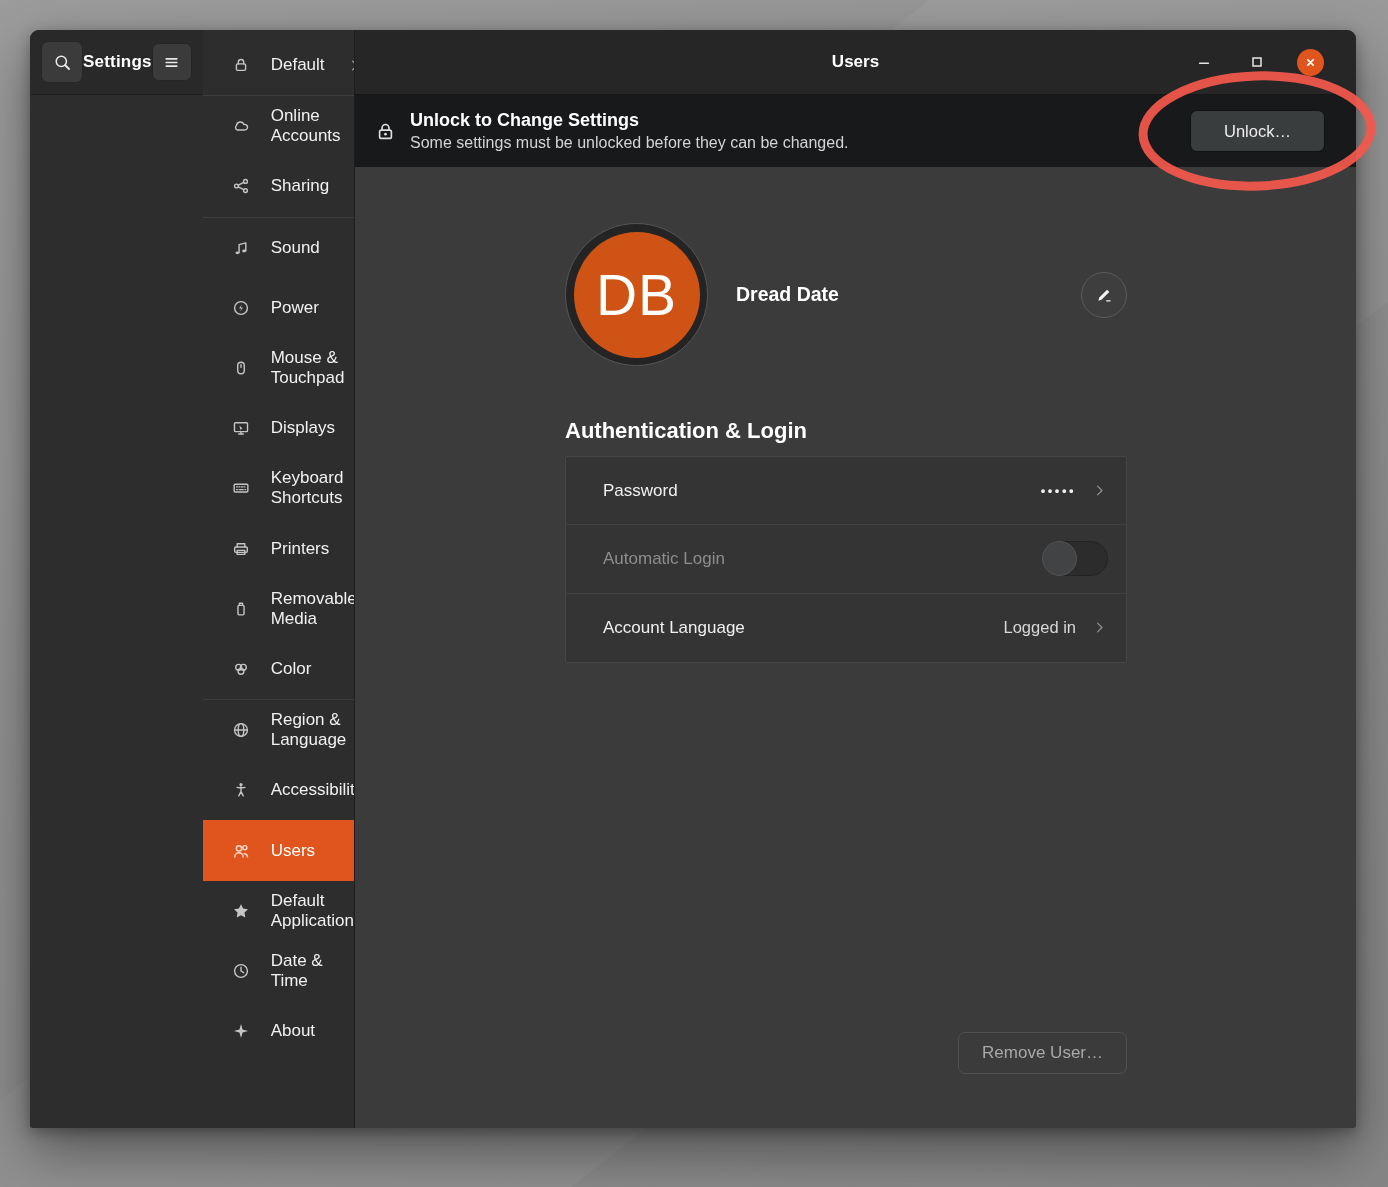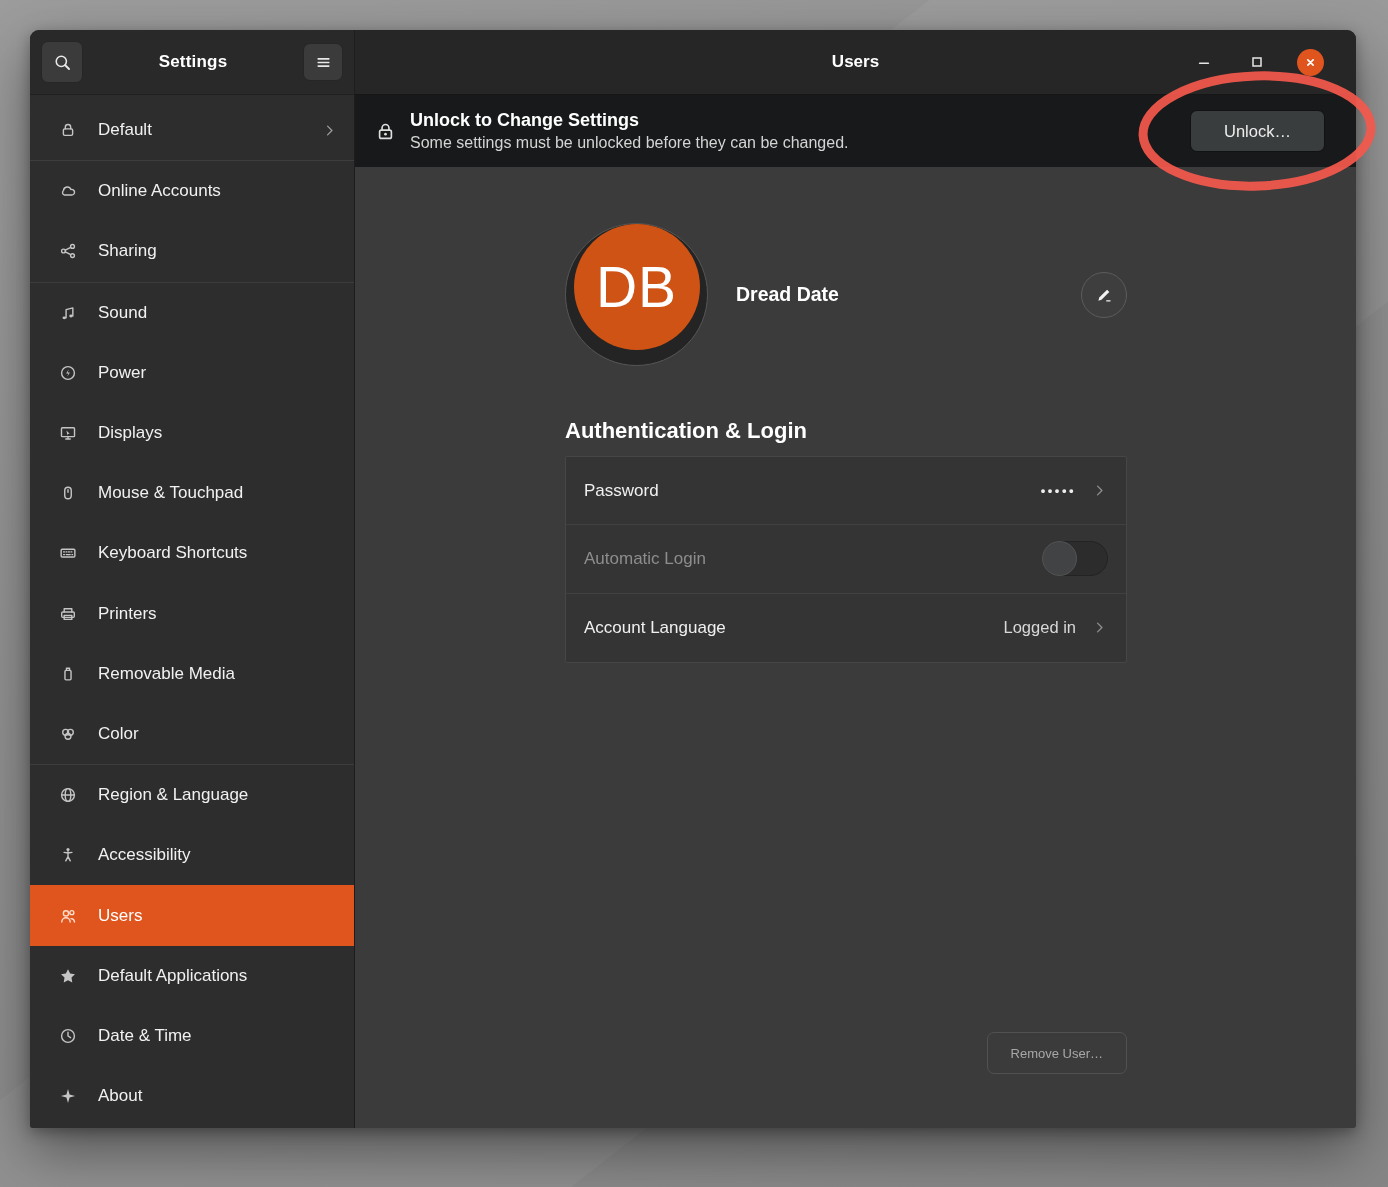--- a/index.html
+++ b/index.html
@@ -14,21 +14,21 @@
   .bg-shape.one{width:900px;height:520px;right:-260px;top:-140px;transform:rotate(-38deg);}
   .bg-shape.two{width:900px;height:420px;left:-220px;bottom:-210px;transform:rotate(-38deg);background:rgba(255,255,255,.045);}
 
   .window{
     position:absolute;left:30px;top:30px;width:1326px;height:1098px;
     border-radius:9px 9px 2px 2px;overflow:hidden;display:flex;
     box-shadow:0 22px 55px rgba(0,0,0,.42), 0 4px 14px rgba(0,0,0,.30);
   }
 
   
-  .sidebar{width:325px;flex:none;background:#2d2d2d;border-right:1px solid #1d1d1d;display:flex;flex-direction:column;}
+  .sidebar{width:325px;flex:none;background:#2d2d2d;border-right:1px solid #1d1d1d;display:flex;flex-direction:row;}
   .sidebar-header{height:65px;flex:none;background:#292929;border-bottom:1px solid #202020;display:flex;align-items:center;padding:0 11px;}
   .icon-btn{width:42px;height:42px;flex:none;border-radius:7px;background:#3b3b3b;border:1px solid #262626;
     display:flex;align-items:center;justify-content:center;color:#e8e8e8;cursor:pointer;}
   .icon-btn.menu{width:40px;height:38px;}
   .sidebar-title{flex:1;text-align:center;font-size:17px;font-weight:bold;color:#ffffff;letter-spacing:.2px;}
   .side-nav{flex:1;padding-top:5px;overflow:hidden;}
   .side-item{display:flex;align-items:center;height:60.2px;padding:0 16px 0 29px;gap:21px;font-size:17px;color:#f1f1f1;cursor:pointer;}
   .side-icon{width:18px;height:18px;color:#c5c5c5;display:flex;flex:none;}
   .side-icon svg{width:18px;height:18px;}
   .side-item.selected{background:var(--accent);color:#ffffff;}
@@ -50,45 +50,45 @@
   .unlock-text{display:flex;flex-direction:column;gap:3px;}
   .unlock-title{font-size:18px;font-weight:bold;color:#ffffff;}
   .unlock-sub{font-size:16px;color:#d4d4d4;}
   .unlock-btn{margin-left:auto;min-width:135px;height:42px;padding:0 18px;background:#3a3d3e;border:1px solid #101213;
     border-radius:7px;color:#ececec;font-size:16.5px;display:flex;align-items:center;justify-content:center;cursor:pointer;}
 
   .content{flex:1;position:relative;padding:56px 0 0 210px;}
   .content-col{width:562px;}
   .user-row{display:flex;align-items:center;}
   .avatar-ring{width:143px;height:143px;flex:none;border-radius:50%;background:#242424;border:1.5px solid #565656;
-    display:flex;justify-content:center;}
+    display:flex;align-items:center;justify-content:center;}
   .avatar{width:126px;height:126px;border-radius:50%;background:var(--avatar);color:#ffffff;
     display:flex;align-items:center;justify-content:center;font-size:57px;letter-spacing:1px;}
   .user-name{margin-left:28px;font-size:19.5px;font-weight:bold;color:#ffffff;}
   .edit-btn{margin-left:auto;width:46px;height:46px;border-radius:50%;background:#3e3e3e;border:1px solid #5c5c5c;
     color:#f2f2f2;display:flex;align-items:center;justify-content:center;cursor:pointer;}
 
   .section-title{margin-top:52px;font-size:22px;font-weight:bold;color:#ffffff;}
   .auth-card{margin-top:12px;background:#343434;border:1px solid #464646;border-radius:2px;}
   .auth-row{height:68.3px;display:flex;align-items:center;padding:0 18px;border-bottom:1px solid #414141;cursor:pointer;}
   .auth-row:last-child{border-bottom:none;}
-  .auth-label{font-size:17px;color:#f0f0f0;}
+  .auth-label{font-size:17px;color:#f0f0f0;margin-left:19px;}
   .auth-row.disabled .auth-label{color:#8d8d8d;}
   .auth-right{margin-left:auto;display:flex;align-items:center;gap:15px;}
   .auth-value{font-size:16.5px;color:#d8d8d8;}
   .auth-value.dots{font-size:13px;font-weight:bold;letter-spacing:2.5px;color:#ededed;}
   .row-chevron{color:#8f8f8f;display:flex;}
   .row-chevron svg{width:17px;height:17px;}
 
   .toggle{width:66px;height:35px;border-radius:18px;background:#2c2c2c;border:1px solid #232323;position:relative;flex:none;}
   .toggle .knob{position:absolute;left:-1px;top:-1px;width:35px;height:35px;border-radius:50%;
     background:#414344;border:1px solid #525455;}
 
   .remove-btn{position:absolute;right:229px;bottom:54px;height:42px;padding:0 23px;background:transparent;
-    border:1px solid #515151;border-radius:7px;color:#a8a8a8;font-size:13px;display:flex;align-items:center;cursor:pointer;}
+    border:1px solid #515151;border-radius:7px;color:#a8a8a8;font-size:17px;display:flex;align-items:center;cursor:pointer;}
 
   .annotation-svg{position:absolute;left:0;top:0;width:1388px;height:1187px;pointer-events:none;z-index:40;}
 </style>
 </head>
 <body>
 
 <div class="bg-shape one"></div>
 <div class="bg-shape two"></div>
 
 <div class="window">
@@ -163,35 +163,35 @@
             <svg viewBox="0 0 16 16" fill="none" stroke="currentColor" stroke-width="1.25" stroke-linecap="round" stroke-linejoin="round">
               <circle cx="8" cy="8" r="5.7"></circle>
               <path d="M8.7 4.6L6.3 8.4h2l-1 3 2.4-3.8h-2z" fill="currentColor" stroke="none"></path>
             </svg>
           </span>
           <span>Power</span>
         </div>
         <div class="side-item">
           <span class="side-icon">
             <svg viewBox="0 0 16 16" fill="none" stroke="currentColor" stroke-width="1.25" stroke-linecap="round" stroke-linejoin="round">
+              <rect x="5.1" y="2.9" width="5.8" height="10.2" rx="2.9"></rect>
+              <path d="M8 5v2.3"></path>
+            </svg>
+          </span>
+          <span>Mouse &amp; Touchpad</span>
+        </div>
+        <div class="side-item">
+          <span class="side-icon">
+            <svg viewBox="0 0 16 16" fill="none" stroke="currentColor" stroke-width="1.25" stroke-linecap="round" stroke-linejoin="round">
               <rect x="2.2" y="3.4" width="11.6" height="7.8" rx=".8"></rect>
               <path d="M6 13.4h4M8 11.2v2.2"></path>
               <path d="M6.6 5.8l2.9 2.9-1.7.2-.2 1.7z" fill="currentColor" stroke="none"></path>
             </svg>
           </span>
           <span>Displays</span>
-        </div>
-        <div class="side-item">
-          <span class="side-icon">
-            <svg viewBox="0 0 16 16" fill="none" stroke="currentColor" stroke-width="1.25" stroke-linecap="round" stroke-linejoin="round">
-              <rect x="5.1" y="2.9" width="5.8" height="10.2" rx="2.9"></rect>
-              <path d="M8 5v2.3"></path>
-            </svg>
-          </span>
-          <span>Mouse &amp; Touchpad</span>
         </div>
         <div class="side-item">
           <span class="side-icon">
             <svg viewBox="0 0 16 16" fill="none" stroke="currentColor" stroke-width="1.25" stroke-linecap="round" stroke-linejoin="round">
               <rect x="1.9" y="4.6" width="12.2" height="7" rx="1"></rect>
               <path d="M4 7h.9M6.2 7h.9M8.4 7h.9M10.6 7h.9M4 9.4h1M6.4 9.4h3.6M11.4 9.4h.8" stroke-width="1"></path>
             </svg>
           </span>
           <span>Keyboard Shortcuts</span>
         </div>

